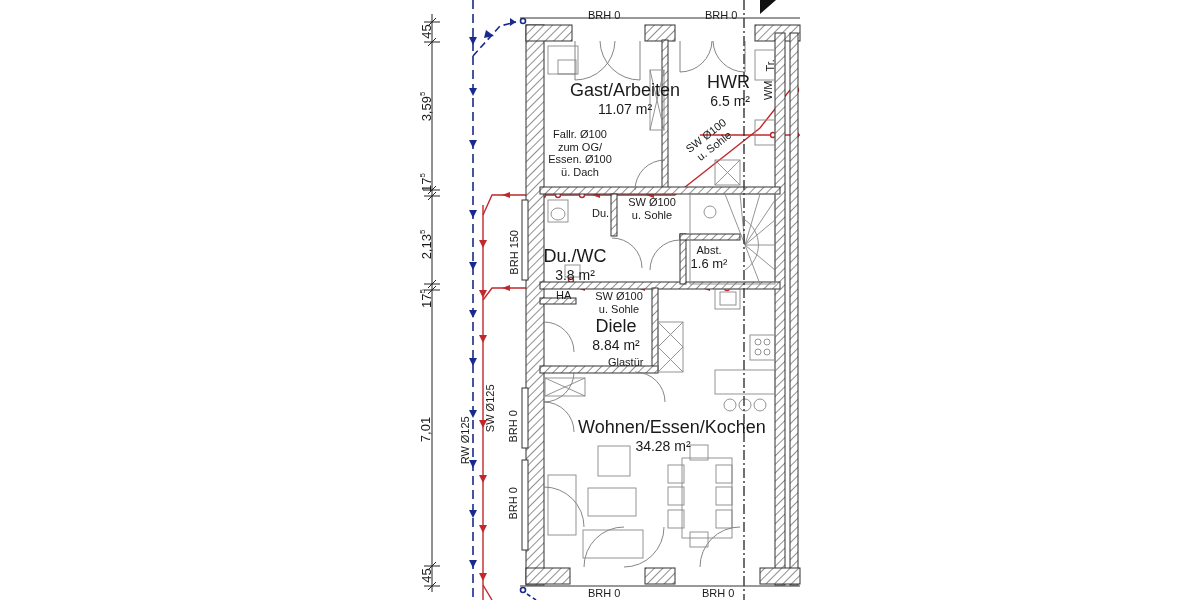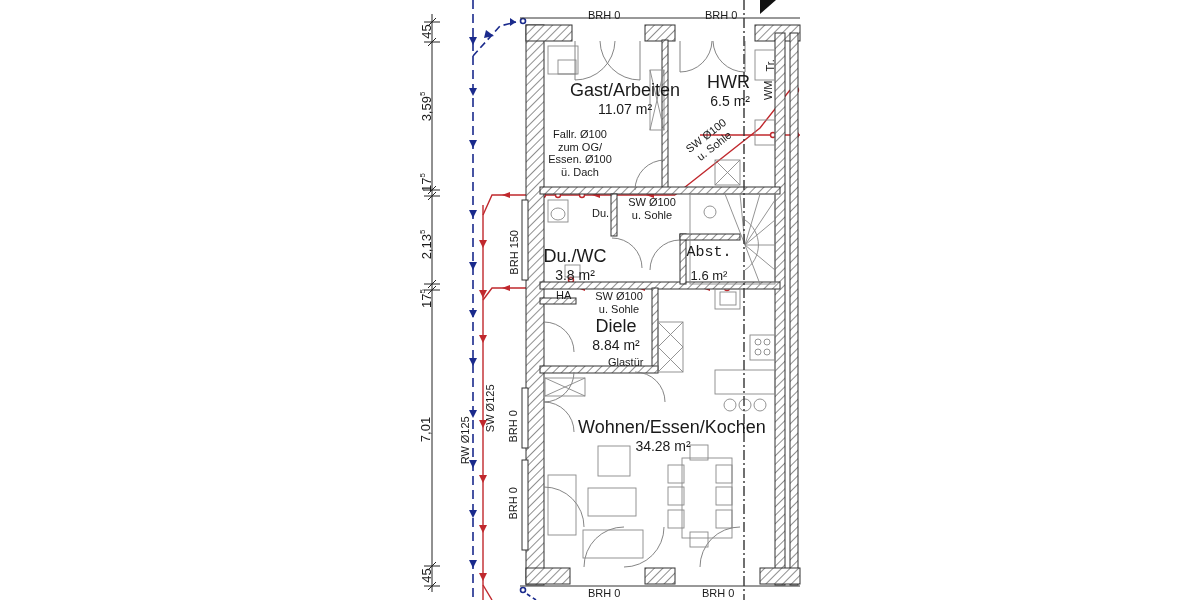--- a/index.html
+++ b/index.html
@@ -259,22 +259,22 @@
 </div>
 <div class="lbl" style="left:680px;top:72px;width:70px;text-align:right;">
   <div class="room-name">HWR</div>
   <div class="room-area">6.5 m²</div>
 </div>
 <div class="lbl" style="left:542px;top:246px;width:66px;">
   <div class="room-name">Du./WC</div>
   <div class="room-area">3.8 m²</div>
 </div>
 <div class="lbl" style="left:684px;top:244px;width:50px;">
-  <div class="room-name" style="font-size:15px;font-family:Liberation Mono, monospace;">Abst.</div>
-  <div class="room-area" style="font-size:13px;margin-top:8px;">1.6 m²</div>
+  <div class="room-name" style="font-size:11px;">Abst.</div>
+  <div class="room-area" style="font-size:13px;">1.6 m²</div>
 </div>
 <div class="lbl" style="left:580px;top:316px;width:72px;">
   <div class="room-name">Diele</div>
   <div class="room-area">8.84 m²</div>
 </div>
 <div class="lbl" style="left:578px;top:417px;width:170px;">
   <div class="room-name">Wohnen/Essen/Kochen</div>
   <div class="room-area">34.28 m²</div>
 </div>
 

